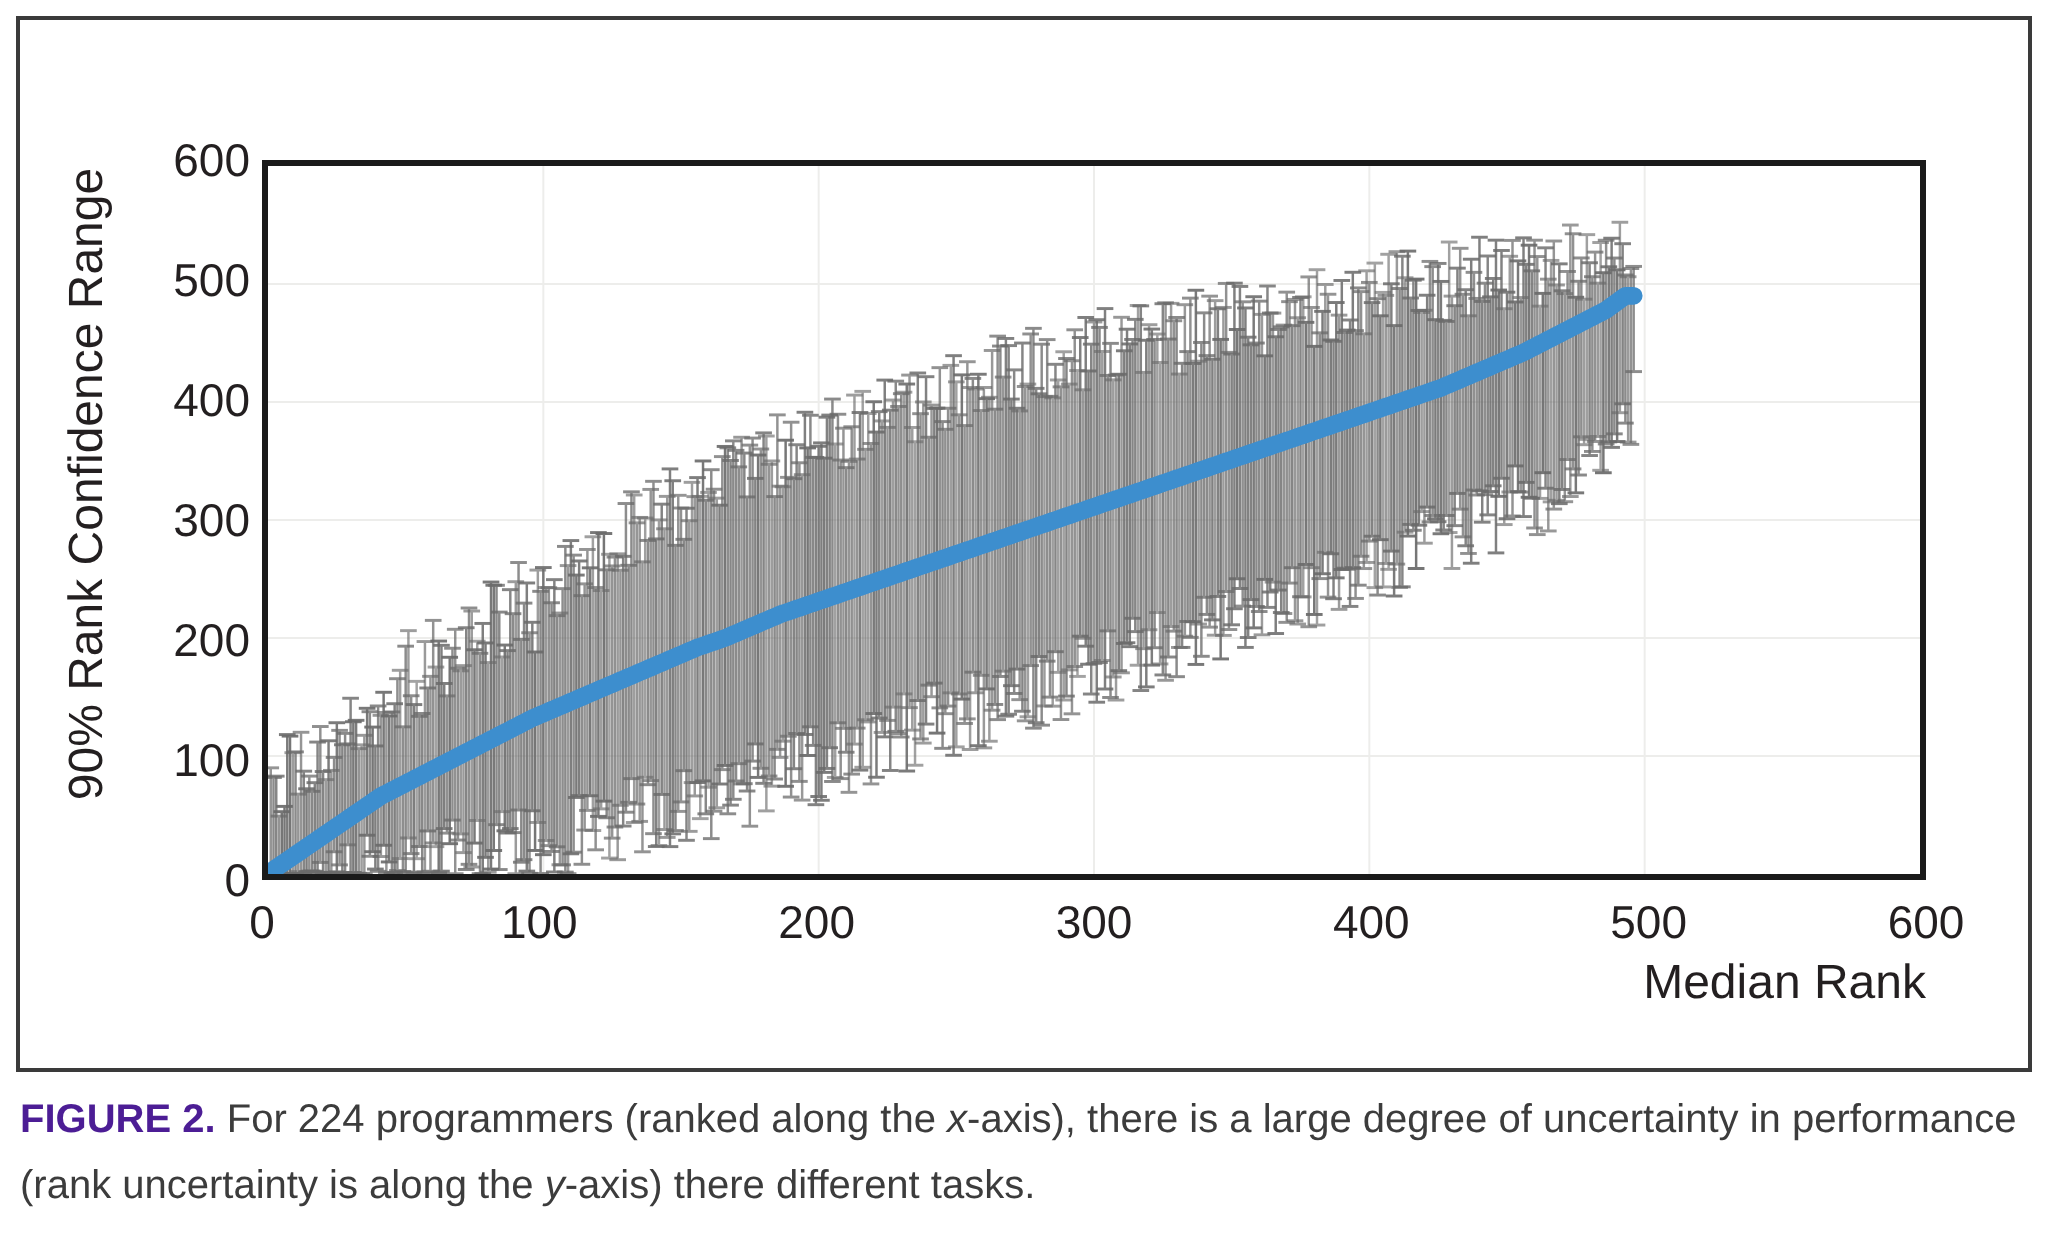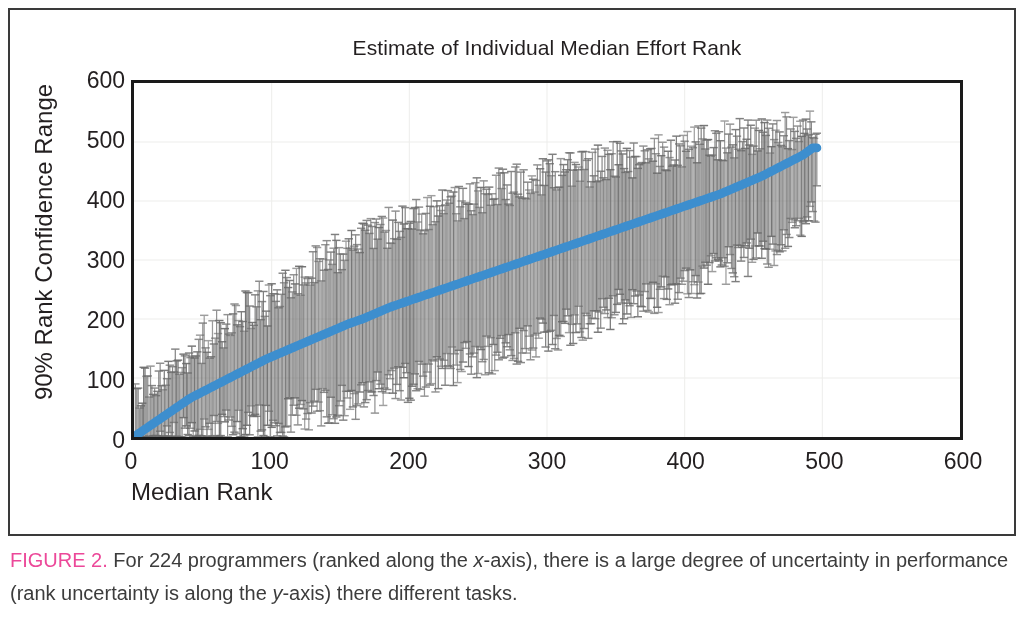--- a/index.html
+++ b/index.html
@@ -83,45 +83,44 @@
     text-align: center;
     font-size: 24px;
     color: #231f20;
     transform: rotate(-90deg);
     white-space: nowrap;
   }
   #x-axis-label {
     position: absolute;
     left: 131px; top: 478px;
     width: 832px;
-    text-align: left;
+    text-align: right;
     font-size: 24px;
     color: #231f20;
     white-space: nowrap;
   }
   
   #caption {
     position: absolute;
     left: 10px; top: 544px;
     width: 1004px;
     font-size: 20px;
     line-height: 33px;
     color: #3c3c3c;
   }
-  #caption .figlabel { font-weight: normal; color: #ec4899; }
+  #caption .figlabel { font-weight: bold; color: #4c1d95; }
   #caption .ital { font-style: italic; }
 </style>
 </head>
 <body>
 
 <div id="root">
 
   <div id="figure-box"></div>
 
-  <div id="chart-title">Estimate of Individual Median Effort Rank</div>
 
   <div id="y-axis-label-wrap">
     <div id="y-axis-label">90% Rank Confidence Range</div>
   </div>
 
   <div id="y-ticks">
       <div class="ytick" style="top: 349px;">0</div>
       <div class="ytick" style="top: 289px;">100</div>
       <div class="ytick" style="top: 229px;">200</div>
       <div class="ytick" style="top: 169px;">300</div>

